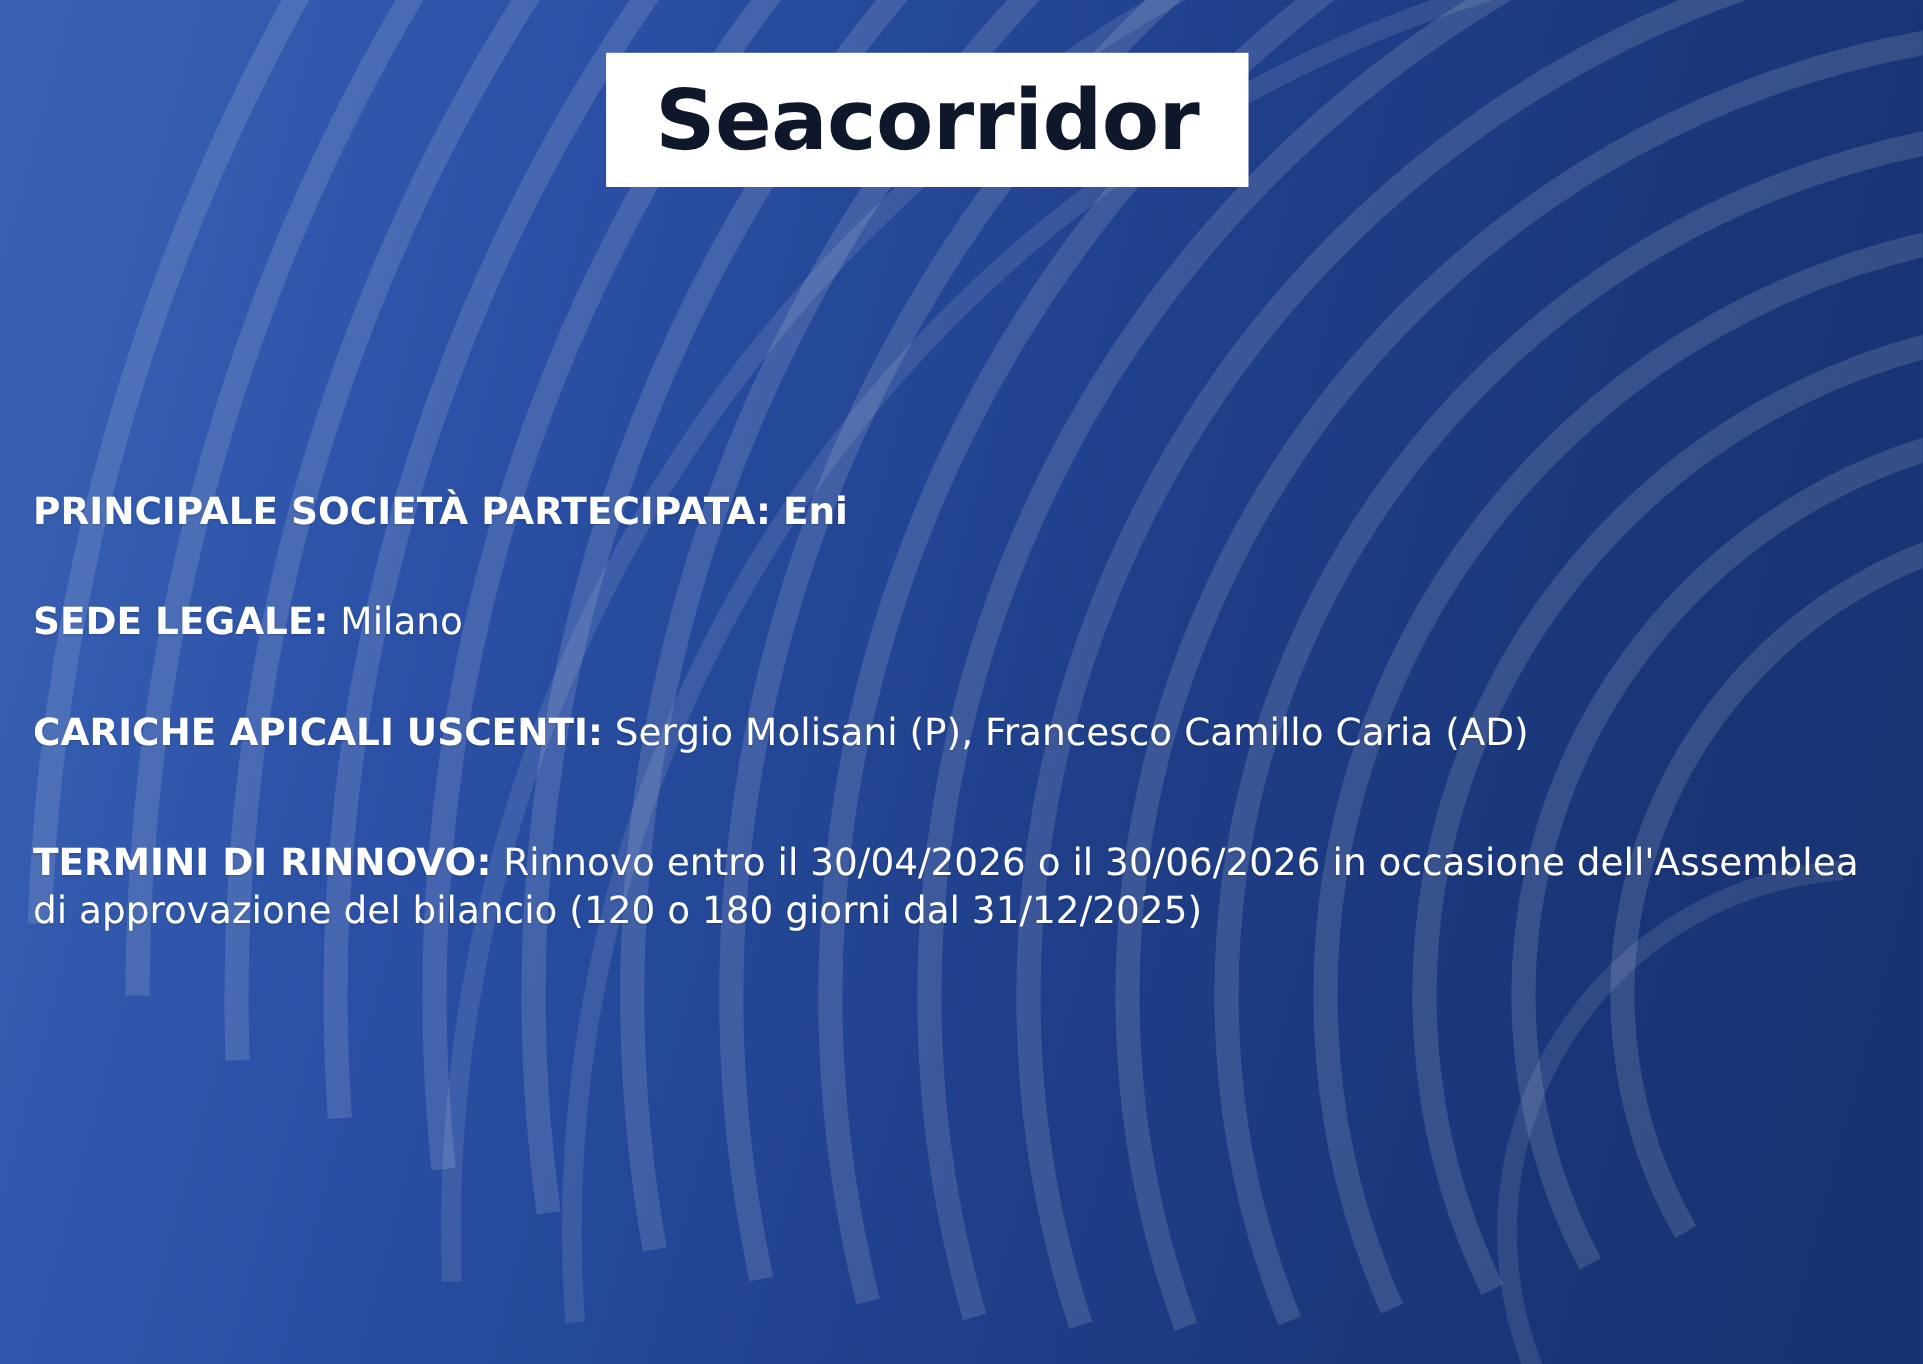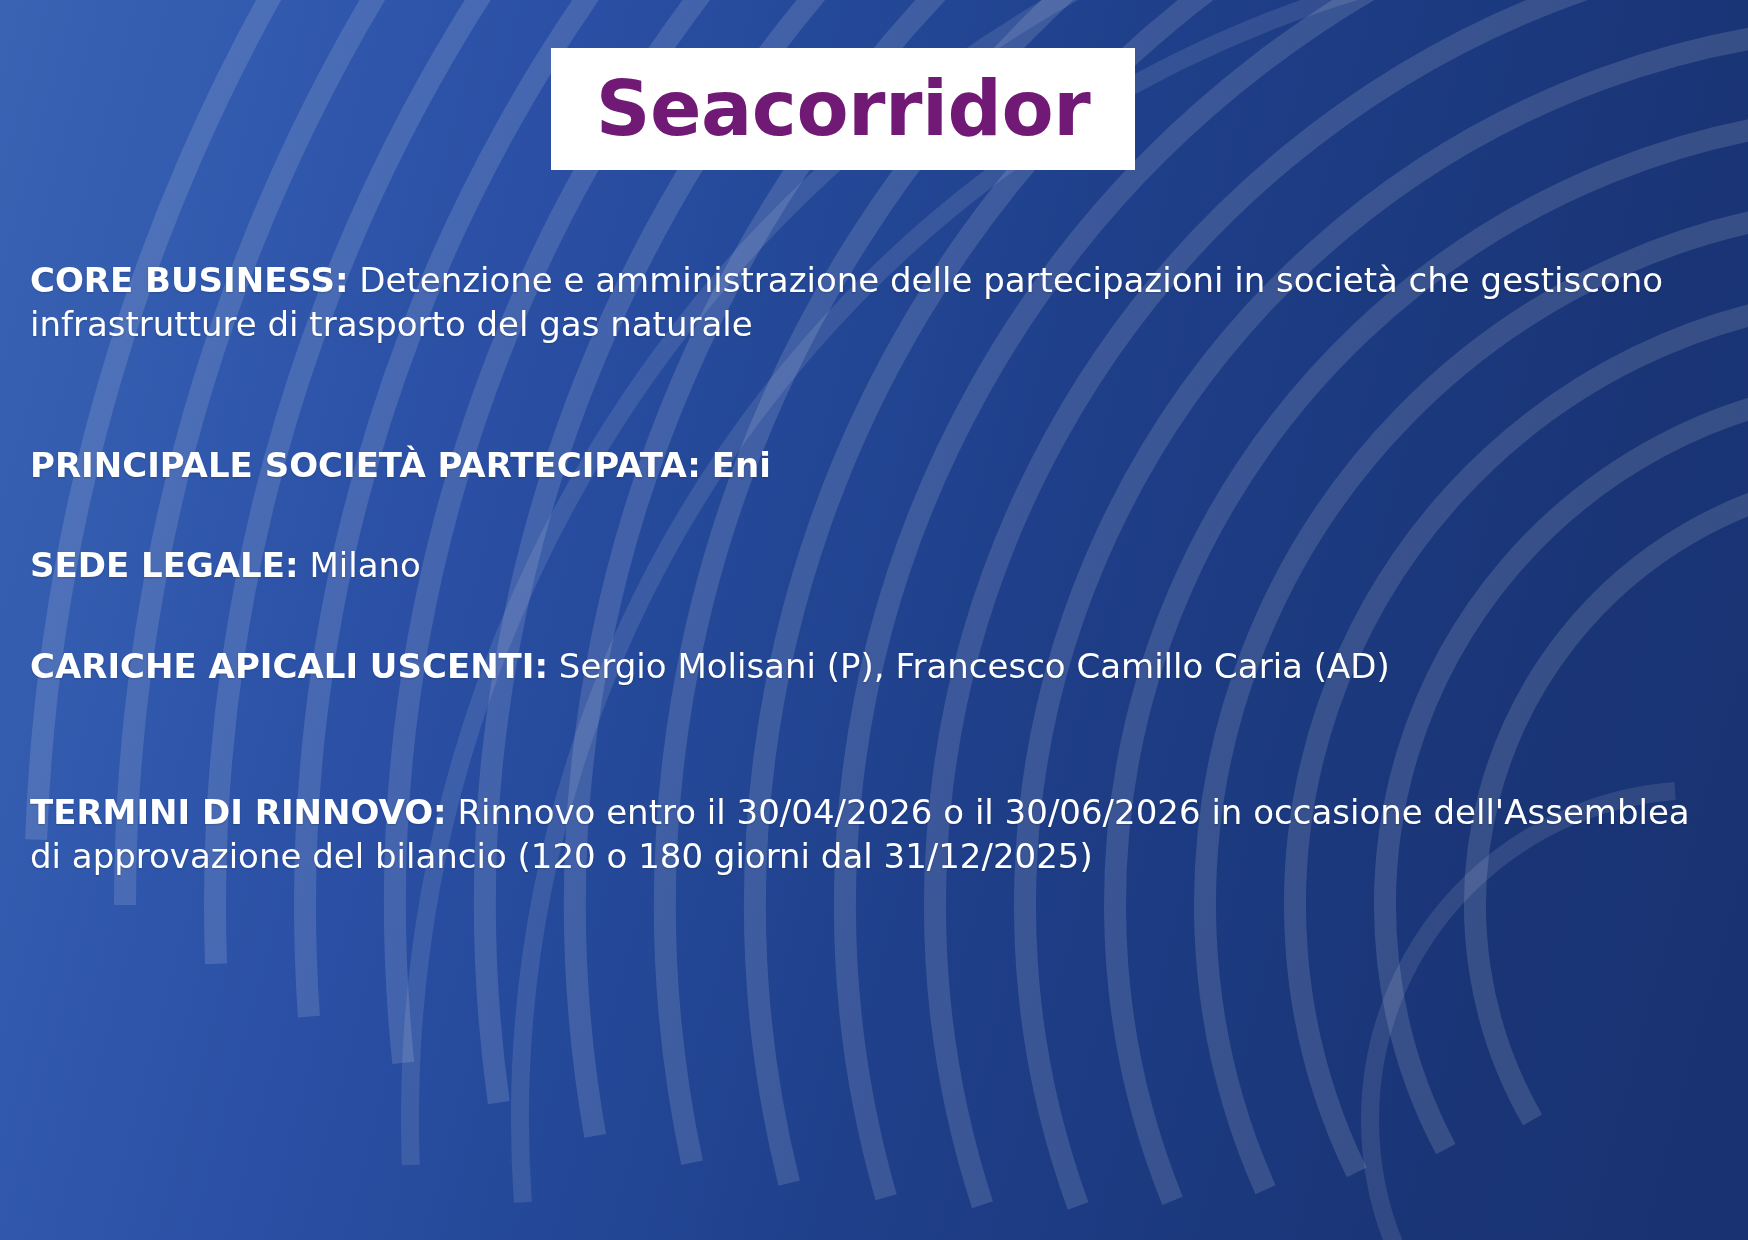--- a/index.html
+++ b/index.html
@@ -44,21 +44,21 @@
     left: 551px;
     top: 48px;
     width: 584px;
     height: 122px;
     background: #ffffff;
     display: flex;
     align-items: center;
     justify-content: center;
   }
   .title-text {
-    color: #701a75;
+    color: #0f172a;
     font-size: 76px;
     font-weight: bold;
     letter-spacing: -0.5px;
     line-height: 1;
     font-family: "DejaVu Sans", sans-serif;
   }
   .subtitle {
     position: absolute;
     left: 0;
     right: 0;
@@ -78,21 +78,21 @@
     font-family: "DejaVu Sans", sans-serif;
     text-shadow: 0 1px 2px rgba(0,0,0,0.18);
   }
   .body-block b {
     font-weight: bold;
   }
   #block-core      { top: 258px; }
   #block-societa   { top: 443px; }
   #block-sede      { top: 543px; }
   #block-cariche   { top: 608px; margin-top: 36px; }
-  #block-termini   { top: 762px; margin-top: 28px; }
+  #block-termini   { top: 762px; }
 </style>
 </head>
 <body>
 
 <div id="slide">
 
   <div class="arcs">
     <svg width="1748" height="1240" viewBox="0 0 1748 1240">
       <defs>
         <clipPath id="clipSlide">
@@ -130,24 +130,20 @@
     </svg>
   </div>
 
   <div class="content">
 
     <div class="title-box">
       <span class="title-text">Seacorridor</span>
     </div>
 
 
-    <div class="body-block" id="block-core">
-      <b>CORE BUSINESS:</b>
-      <span>Detenzione e amministrazione delle partecipazioni in società che gestiscono infrastrutture di trasporto del gas naturale</span>
-    </div>
 
     <div class="body-block" id="block-sede">
       <b>SEDE LEGALE:</b>
       <span>Milano</span>
     </div>
 
     <div class="body-block" id="block-societa">
       <b>PRINCIPALE SOCIETÀ PARTECIPATA:</b>
       <b>Eni</b>
     </div>

